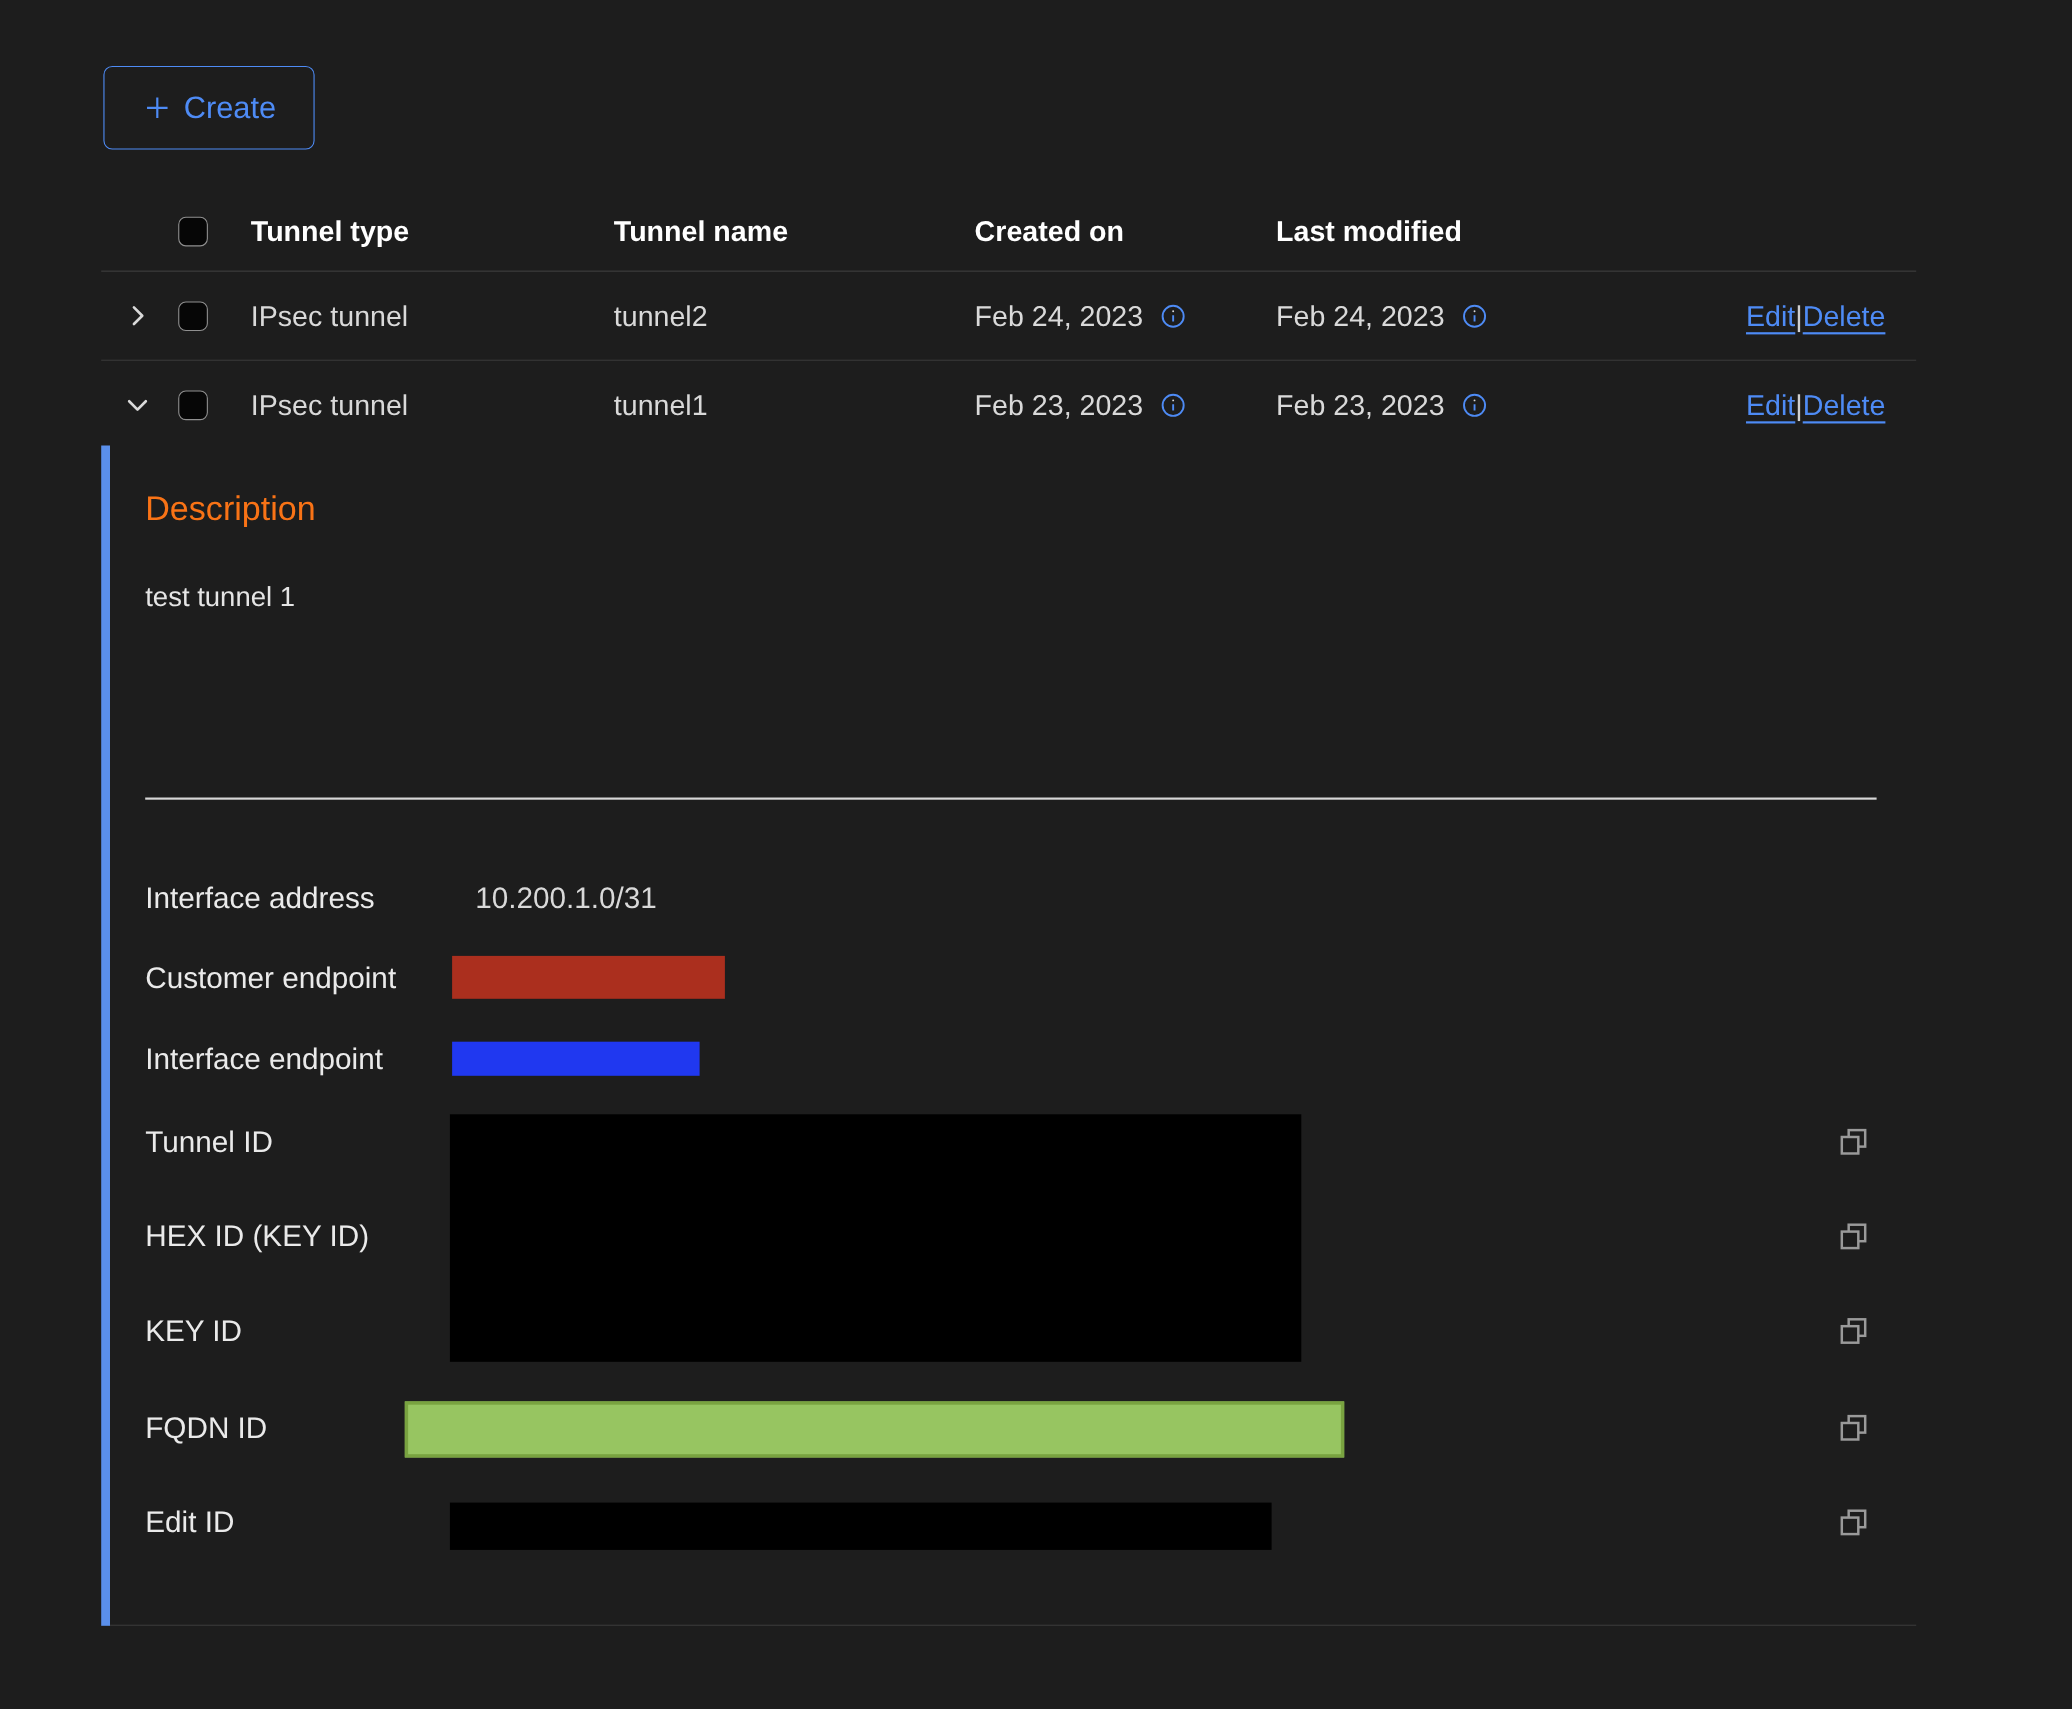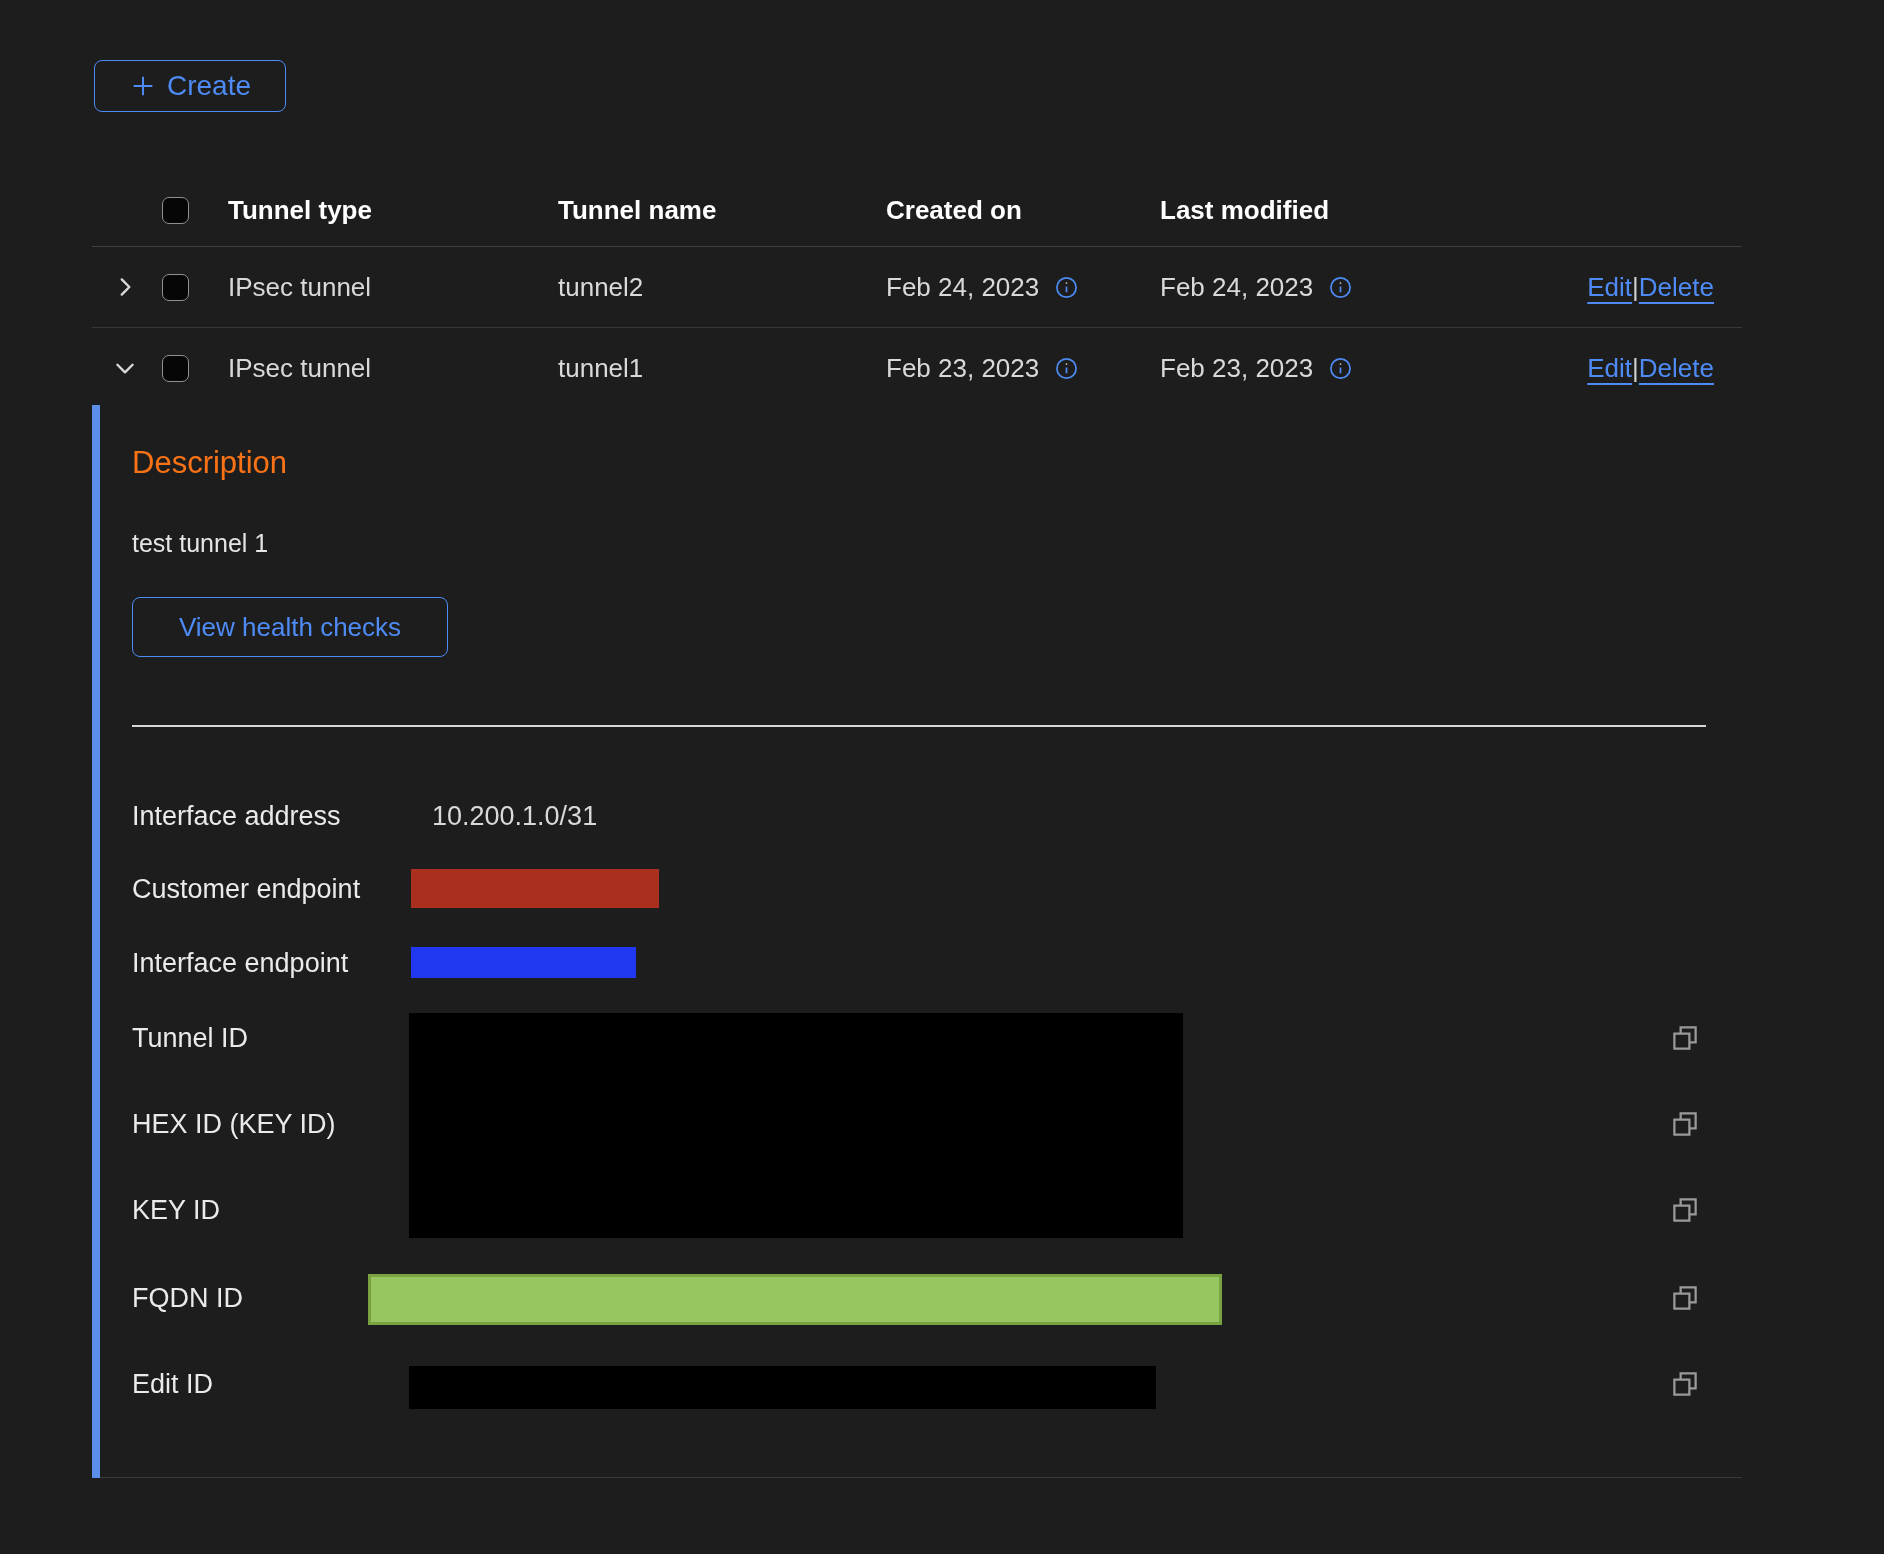--- a/index.html
+++ b/index.html
@@ -7,21 +7,21 @@
     position:relative;
     width:1884px;height:1554px;
     background:var(--background,#1d1d1d);
     font-family:"Liberation Sans","DejaVu Sans",sans-serif;
     color:#d9d9d9;
     overflow:hidden;
   }
   
   .create-btn{
     position:absolute;left:94px;top:60px;
-    width:192px;height:52px;
+    width:192px;height:76px;
     display:flex;align-items:center;justify-content:center;gap:10px;
     background:transparent;
     border:1.6px solid var(--accent-blue,#4e8bf5);
     border-radius:8px;
     color:var(--accent-blue,#4e8bf5);
     font-size:28px;font-family:inherit;
     cursor:pointer;
   }
   .create-btn svg{stroke:var(--accent-blue,#4e8bf5);}
   
@@ -200,23 +200,20 @@
       </div>
     </div>
   </div>
 
   <div class="panel-strip"></div>
   <div class="panel">
 
     <div class="desc-label">Description</div>
     <div class="desc-value">test tunnel 1</div>
 
-    <button class="health-btn">
-      <span>View health checks</span>
-    </button>
 
     <div class="panel-divider"></div>
 
     <div class="dlabel" style="top:396px">Interface address</div>
     <div class="dvalue" style="top:396px">10.200.1.0/31</div>
 
     <div class="dlabel" style="top:469px">Customer endpoint</div>
     <div class="bar bar-red"></div>
 
     <div class="dlabel" style="top:543px">Interface endpoint</div>

